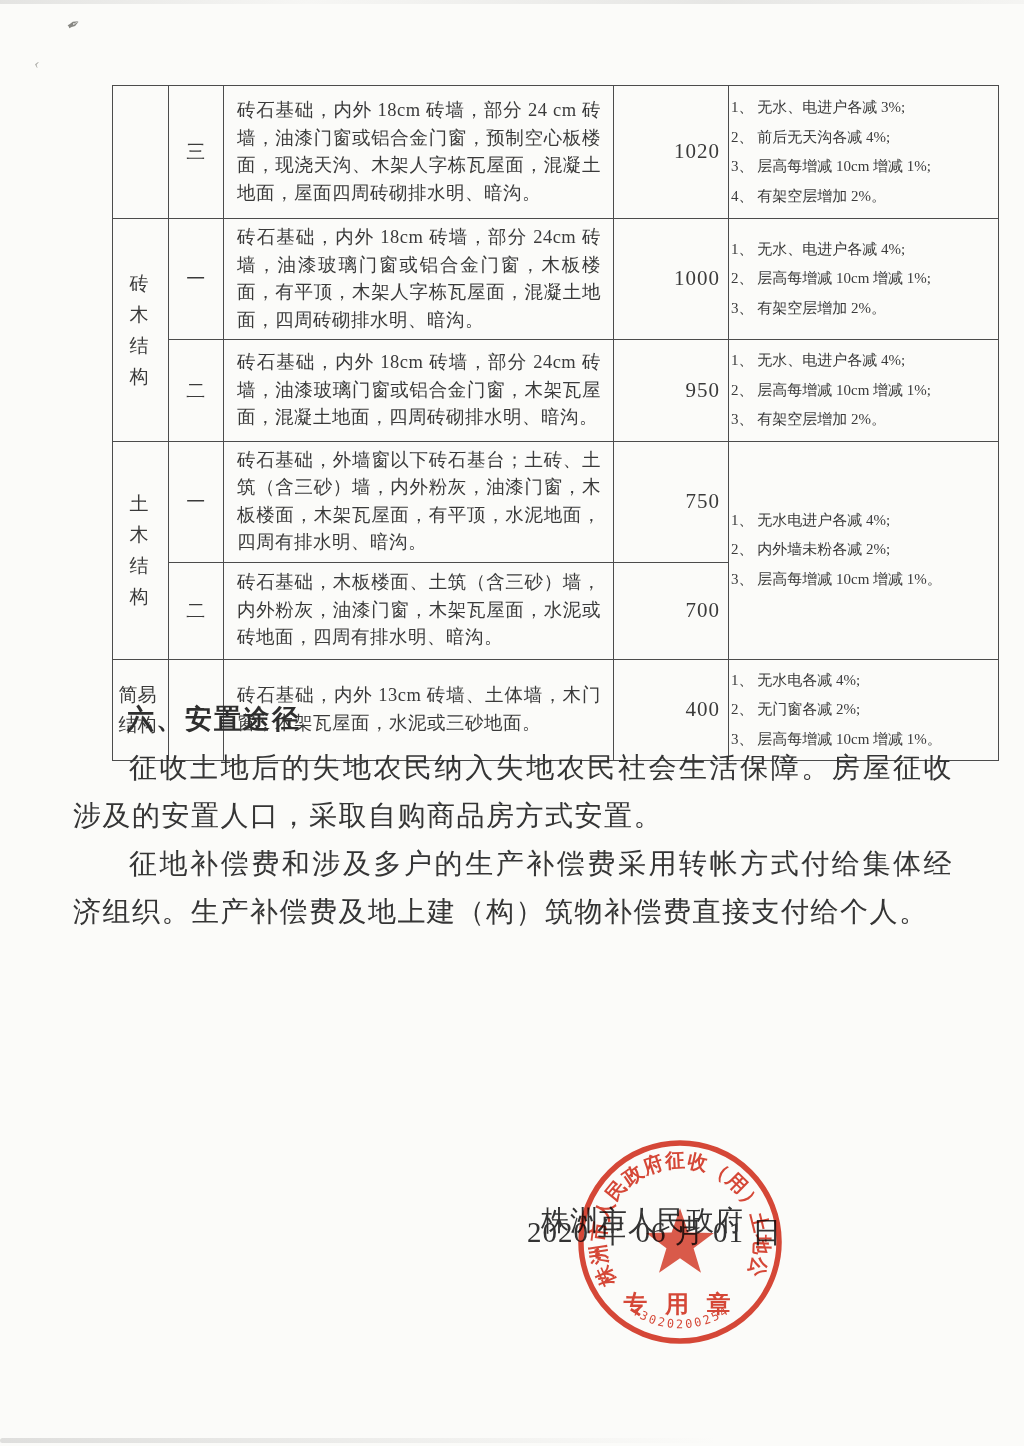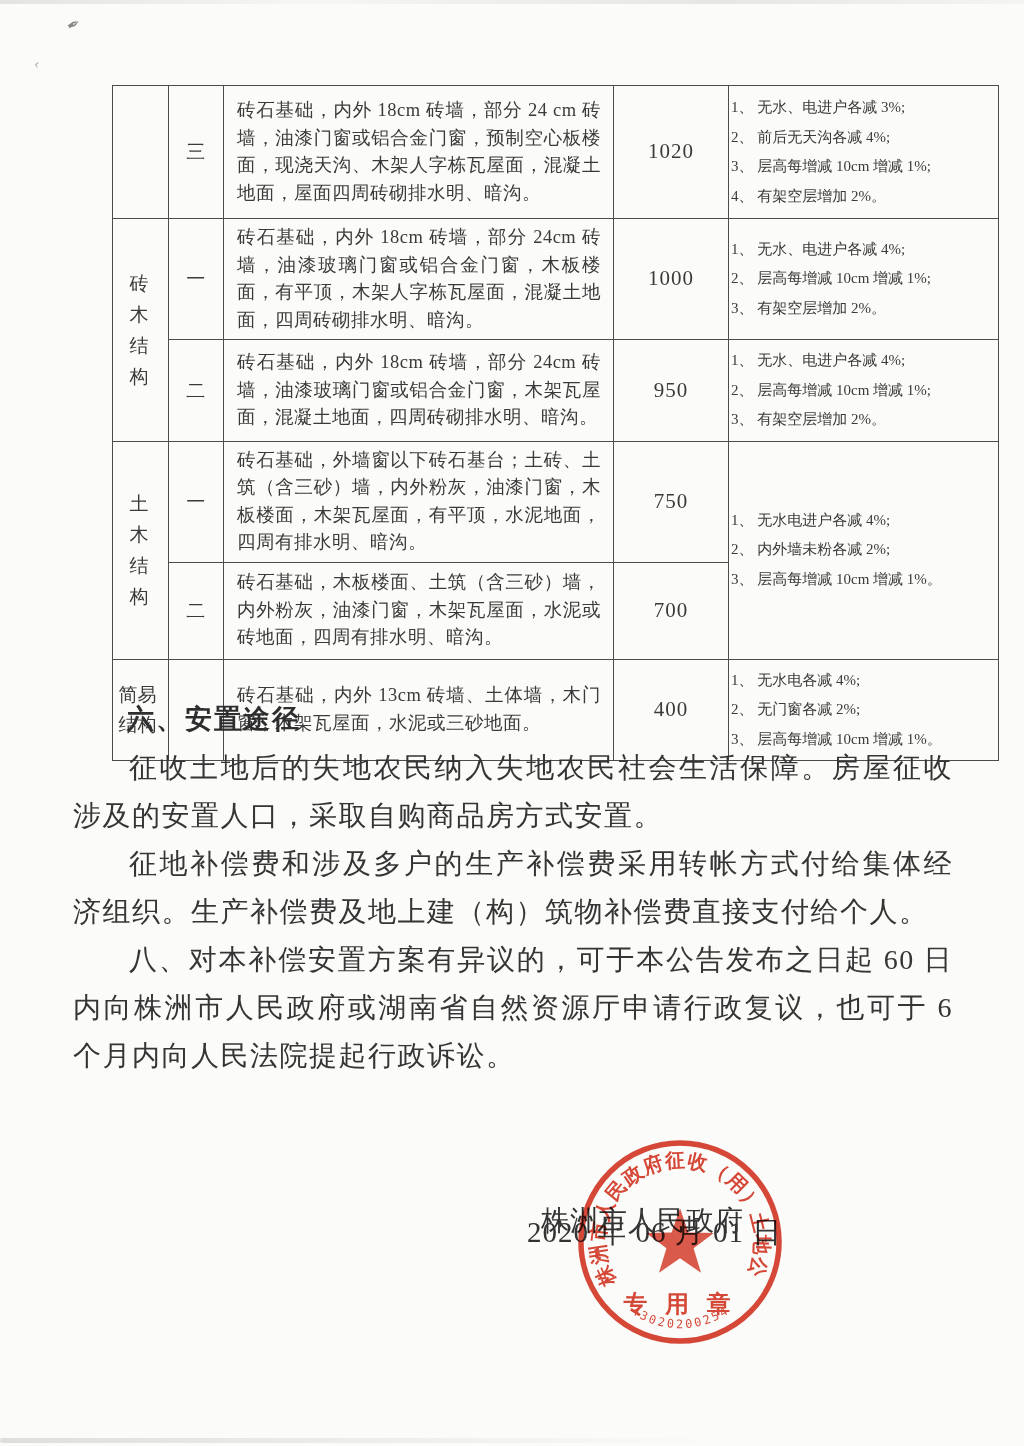--- a/index.html
+++ b/index.html
@@ -33,21 +33,21 @@
     border:1px solid #4c4c4c;
     vertical-align:middle;
     padding:4px 8px;
     font-size:18.5px;
     line-height:27.5px;
     letter-spacing:.5px;
   }
   td.c-structure{width:55px;padding:2px 0;}
   td.c-grade{width:38px;text-align:center;font-size:19px;}
   td.c-desc{width:364px;text-align:justify;padding:5px 12px 5px 13px;}
-  td.c-value{width:98px;text-align:center;font-size:21px;letter-spacing:1px;}
+  td.c-value{width:98px;text-align:right;font-size:21px;letter-spacing:1px;}
   td.c-notes{width:261px;white-space:pre-line;padding:6px 6px 6px 2px;font-size:15px;line-height:29.5px;letter-spacing:0;}
   .vlabel{width:22px;margin:0 auto;line-height:31px;font-size:19px;letter-spacing:0;word-break:break-all;}
   .vlabel.two-col{width:44px;line-height:30px;}
   tr.r1 td{height:120px;}
   tr.r2 td{height:108px;}
   tr.r3 td{height:85px;}
   tr.r4 td{height:110px;}
   tr.r5 td{height:86px;}
   tr.r6 td{height:84px;}
 
@@ -155,21 +155,20 @@
   </tbody>
     </table>
 
   <div class="flow">
 
     <p class="sec-heading">六、安置途径</p>
     <p class="para-indent">征收土地后的失地农民纳入失地农民社会生活保障。房屋征收涉及的安置人口，采取自购商品房方式安置。</p>
 
     <p class="para-indent">征地补偿费和涉及多户的生产补偿费采用转帐方式付给集体经济组织。生产补偿费及地上建（构）筑物补偿费直接支付给个人。</p>
 
-    <p class="para-indent">八、对本补偿安置方案有异议的，可于本公告发布之日起 60 日内向株洲市人民政府或湖南省自然资源厅申请行政复议，也可于 6 个月内向人民法院提起行政诉讼。</p>
   </div>
 
   <div class="sig-issuer">株洲市人民政府</div>
   <div class="sig-date">2020 年 06 月 01 日</div>
 
   <div class="seal">
     <svg width="208" height="208" viewBox="0 0 210 210">
       <defs>
         <path id="ringPath" d="M 40.5 145.3 A 76 76 0 1 1 169.5 145.3" fill="none"></path>
         <path id="codePath" d="M 53.8 175.4 A 87 87 0 0 0 156.2 175.4" fill="none"></path>

